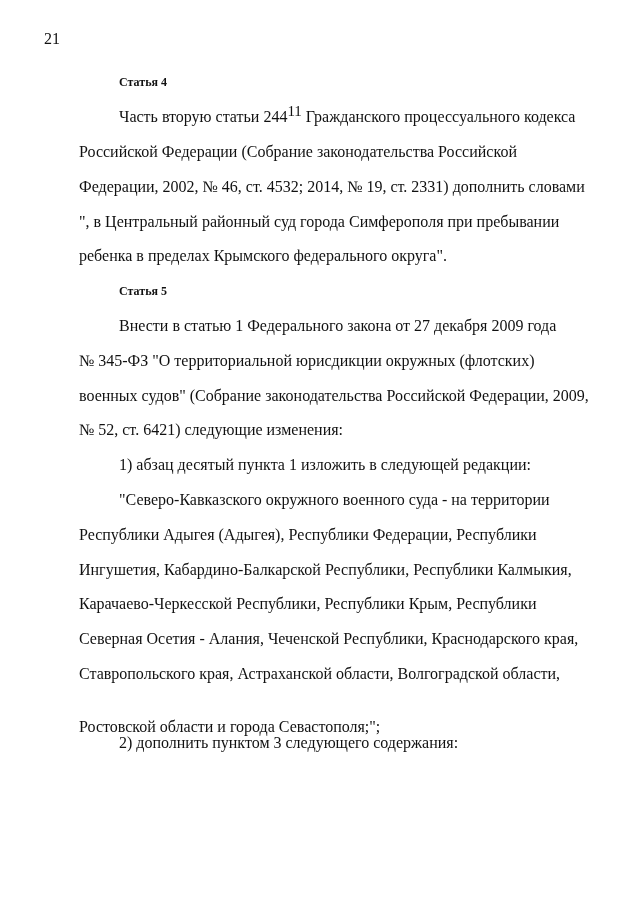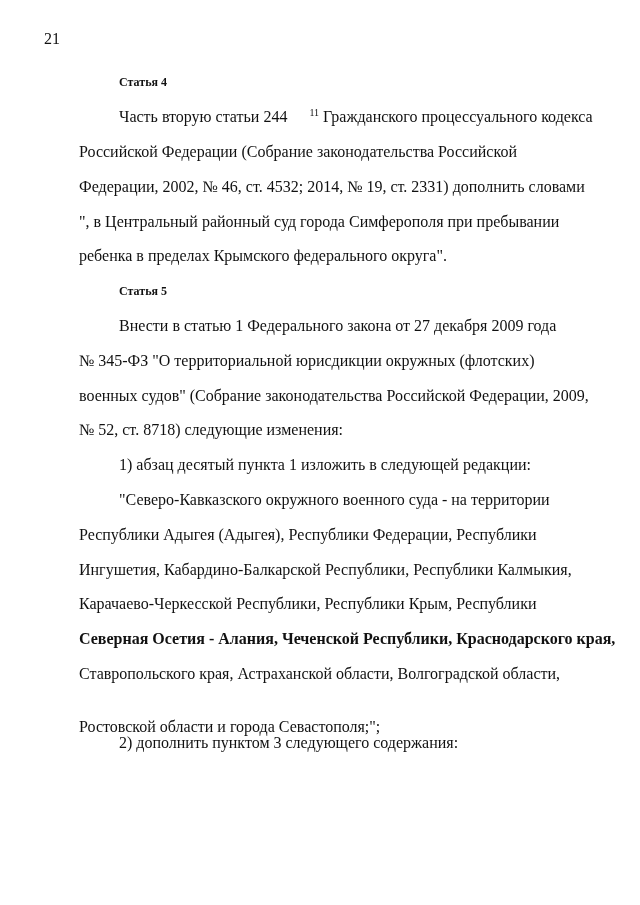--- a/index.html
+++ b/index.html
@@ -4,44 +4,44 @@
 <style>
   html, body { margin: 0; padding: 0; background: #ffffff; }
   body { width: 640px; height: 905px; position: relative; overflow: hidden;
          font-family: "Liberation Serif", "DejaVu Serif", serif; color: #111; }
   .page-num { position: absolute; top: 30px; left: 0; width: 640px; text-align: left; font-size: 16px; margin-left: 44px; }
   .line { position: absolute; left: 79px; width: 482px; font-size: 16px; line-height: 20px;
           text-align: justify; text-align-last: justify; white-space: nowrap; }
   .line.last { text-align-last: left; }
   .indent { left: 119px; width: 442px; }
   .heading { position: absolute; left: 119px; font-weight: bold; font-size: 12px; line-height: 20px; }
-  sup { font-size: 10px; line-height: 0; vertical-align: 6px; margin-left: 22px; }
+  sup { font-size: 15px; line-height: 0; vertical-align: 6px; }
 </style>
 </head>
 <body>
 
 <div>
   <div class="page-num">21</div>
 
   <div class="heading" style="top:72px;">Статья 4</div>
 
   <div class="line indent" style="top: 107px; white-space: normal; text-align-last: left; text-align: left;"><span style="white-space: nowrap;"><span>Часть вторую статьи 244</span><sup>11</sup><span> Гражданского процессуального кодекса</span></span></div>
   <div class="line" style="top: 142px; white-space: normal; text-align-last: left; text-align: left;"><span style="white-space: nowrap;">Российской Федерации (Собрание законодательства Российской</span></div>
   <div class="line" style="top: 177px; white-space: normal; text-align-last: left; text-align: left;"><span style="white-space: nowrap;">Федерации, 2002, № 46, ст. 4532; 2014, № 19, ст. 2331) дополнить словами</span></div>
   <div class="line" style="top: 212px; white-space: normal; text-align-last: left; text-align: left;"><span style="white-space: nowrap;">", в Центральный районный суд города Симферополя при пребывании</span></div>
   <div class="line last" style="top:246px;">ребенка в пределах Крымского федерального округа".</div>
 
   <div class="heading" style="top:281px;">Статья 5</div>
 
   <div class="line indent" style="top: 316px; white-space: normal; text-align-last: left; text-align: left;"><span style="white-space: nowrap;">Внести в статью 1 Федерального закона от 27 декабря   2009 года</span></div>
   <div class="line" style="top: 351px; white-space: normal; text-align-last: left; text-align: left;"><span style="white-space: nowrap;">№ 345-ФЗ "О территориальной юрисдикции окружных (флотских)</span></div>
   <div class="line" style="top: 386px; white-space: normal; text-align-last: left; text-align: left;"><span style="white-space: nowrap;">военных судов" (Собрание законодательства Российской Федерации, 2009,</span></div>
-  <div class="line last" style="top:420px;">№ 52, ст. 8718) следующие изменения:</div>
+  <div class="line last" style="top:420px;">№ 52, ст. 6421) следующие изменения:</div>
   <div class="line indent last" style="top:455px;">1) абзац десятый пункта 1 изложить в следующей редакции:</div>
   <div class="line indent" style="top: 490px; white-space: normal; text-align-last: left; text-align: left;"><span style="white-space: nowrap;">"Северо-Кавказского окружного военного суда - на территории</span></div>
   <div class="line" style="top: 525px; white-space: normal; text-align-last: left; text-align: left;"><span style="white-space: nowrap;">Республики Адыгея (Адыгея), Республики Федерации, Республики</span></div>
   <div class="line" style="top: 560px; white-space: normal; text-align-last: left; text-align: right;"><span style="white-space: nowrap;">Ингушетия, Кабардино-Балкарской Республики, Республики Калмыкия,</span></div>
   <div class="line" style="top: 594px; white-space: normal; text-align-last: left; text-align: left;"><span style="white-space: nowrap;">Карачаево-Черкесской Республики, Республики Крым, Республики</span></div>
-  <div class="line" style="top: 629px; white-space: normal; text-align-last: left; text-align: left;"><span style="white-space: nowrap; font-weight: bold;">Северная Осетия - Алания, Чеченской Республики, Краснодарского края,</span></div>
+  <div class="line" style="top: 629px; white-space: normal; text-align-last: left; text-align: left;"><span style="white-space: nowrap;">Северная Осетия - Алания, Чеченской Республики, Краснодарского края,</span></div>
   <div class="line" style="top: 664px; white-space: normal; text-align-last: left; text-align: left;"><span style="white-space: nowrap;">Ставропольского края, Астраханской области, Волгоградской области,</span></div>
   <div class="line last" style="top:717px;">Ростовской области и города Севастополя;";</div>
   <div class="line indent last" style="top:733px;">2) дополнить  пунктом 3 следующего содержания:</div>
 </div>
 
 </body></html>

